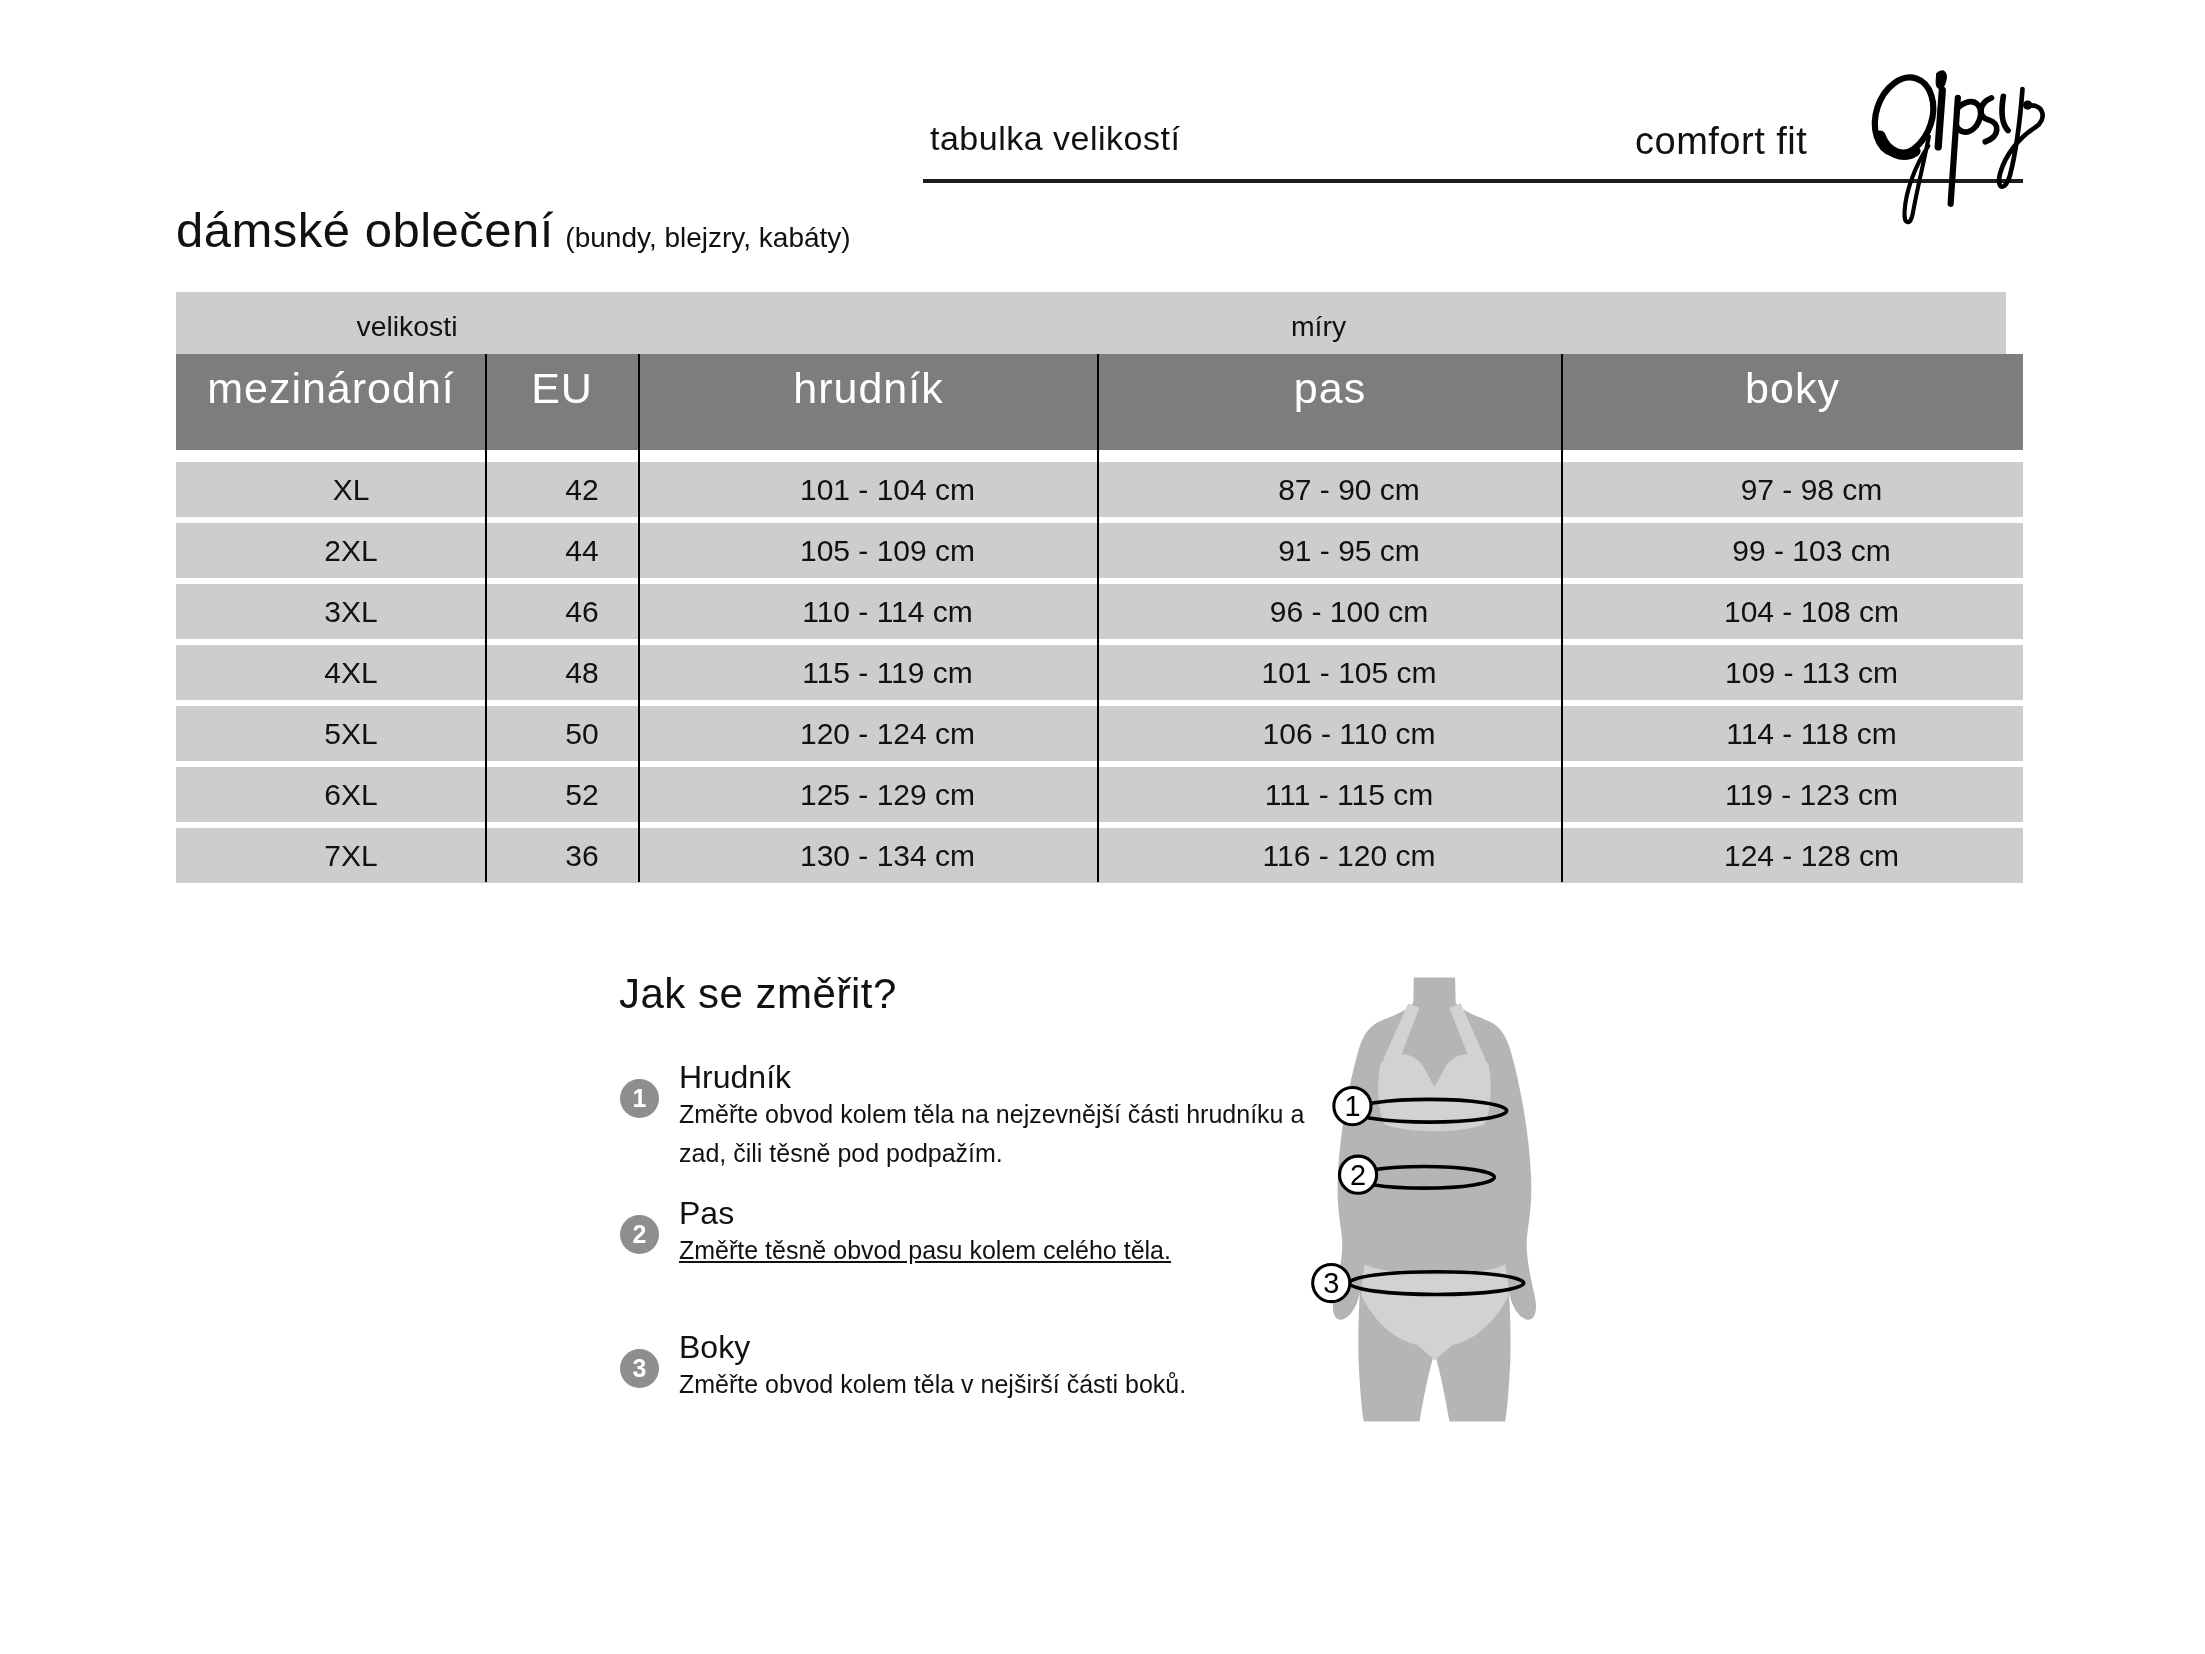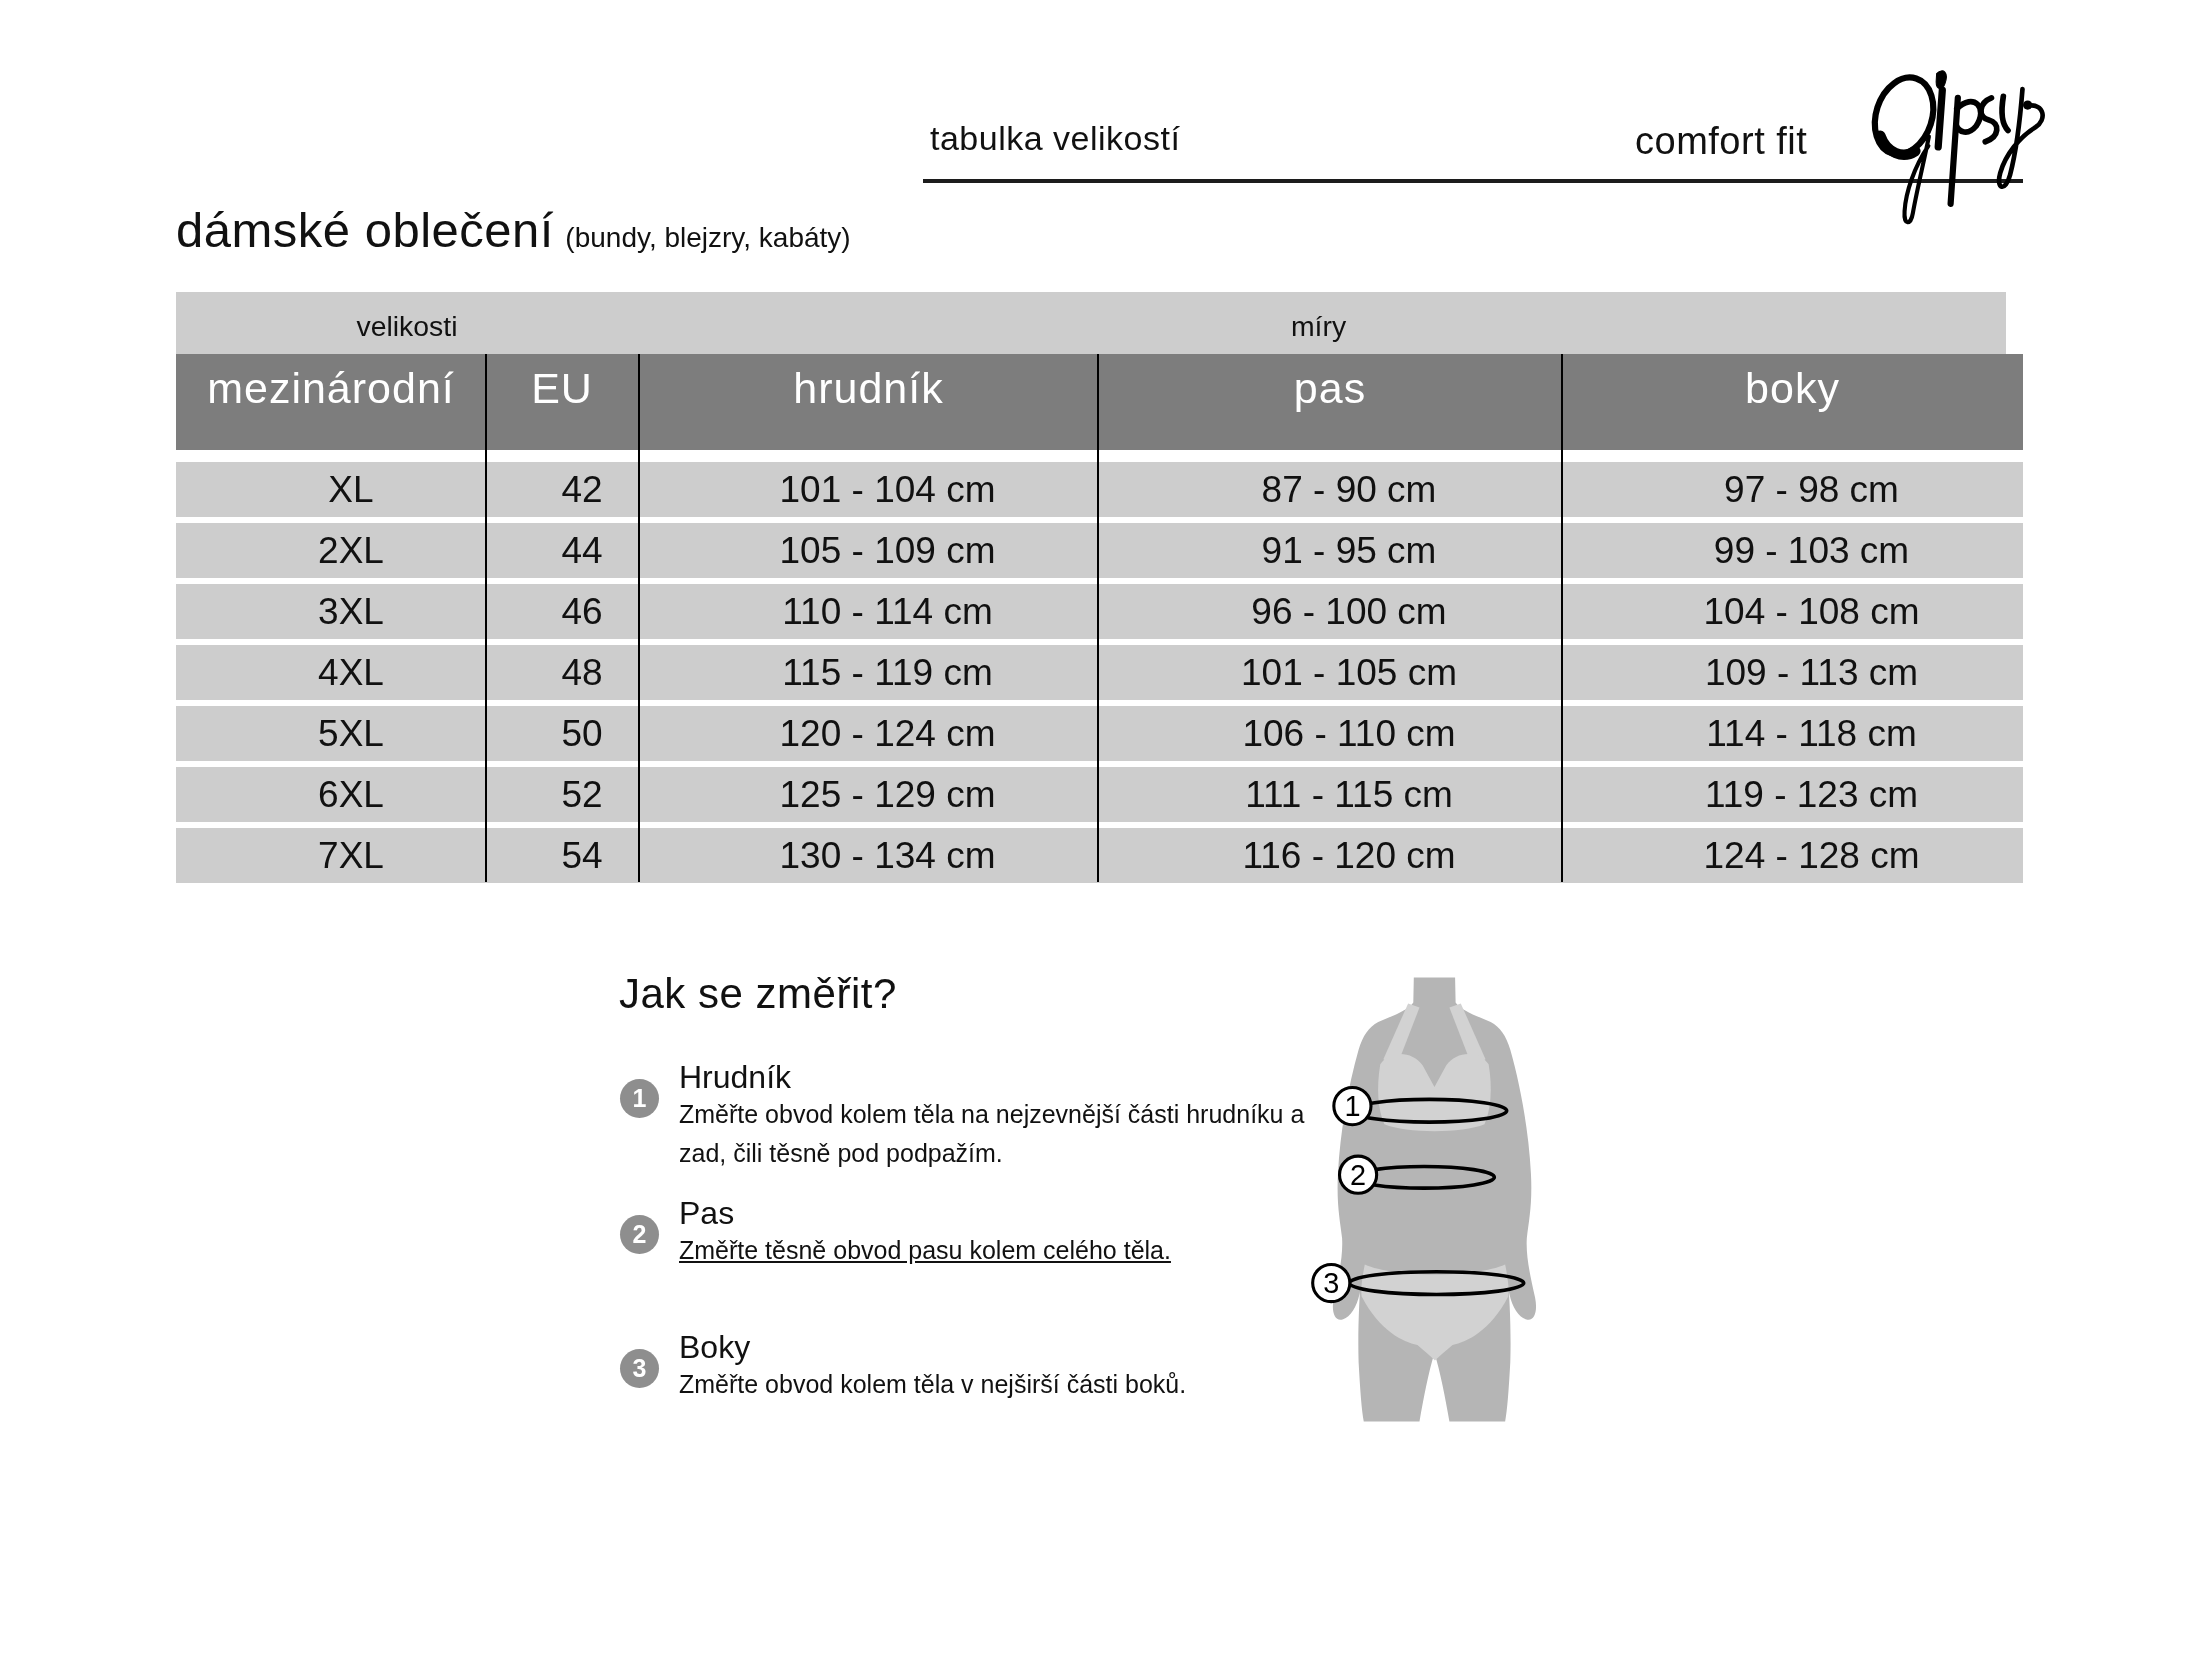--- a/index.html
+++ b/index.html
@@ -33,21 +33,21 @@
   .head-cell { position:absolute; top:0; height:69px; display:flex; align-items:center;
                justify-content:center; color:#ffffff; font-size:43px; letter-spacing:1px; }
   .hc0 { left:0;      width:310px; }
   .hc1 { left:310px;  width:152px; }
   .hc2 { left:463px;  width:459px; }
   .hc3 { left:922px; width:464px; }
   .hc4 { left:1386px; width:461px; }
 
   .data-row { position:absolute; left:0; width:1847px; height:55px; background:#cdcdcd;
               display:grid; grid-template-columns:310px 152px 459px 464px 461px; }
-  .data-row > span { display:flex; align-items:center; justify-content:center; font-size:37px;padding-left:40px; }
+  .data-row > span { display:flex; align-items:center; justify-content:center; font-size:30px;padding-left:40px; }
   .r0 { top:170px; }  .r1 { top:231px; }  .r2 { top:292px; }  .r3 { top:353px; }
   .r4 { top:414px; }  .r5 { top:475px; }  .r6 { top:536px; }
 
   .vline { position:absolute; top:62px; width:2.1px; height:528px; background:#000000; }
   .vl0 { left:309px; }  .vl1 { left:462px; }  .vl2 { left:921px; }  .vl3 { left:1385px; }
 
   
   .howto-title { left:619px; top:970px; font-size:42px; letter-spacing:0.5px; }
   .step-badge { width:39px; height:39px; border-radius:50%; background:#8e8e8e; color:#ffffff;
                 display:flex; align-items:center; justify-content:center;
@@ -139,21 +139,21 @@
   </div>
   <div class="data-row r5">
     <span>6XL</span>
     <span>52</span>
     <span>125 - 129 cm</span>
     <span>111 - 115 cm</span>
     <span>119 - 123 cm</span>
   </div>
   <div class="data-row r6">
     <span>7XL</span>
-    <span>54</span>
+    <span>36</span>
     <span>130 - 134 cm</span>
     <span>116 - 120 cm</span>
     <span>124 - 128 cm</span>
   </div>
 
   <div class="vline vl0"></div>
   <div class="vline vl1"></div>
   <div class="vline vl2"></div>
   <div class="vline vl3"></div>
 </div>

